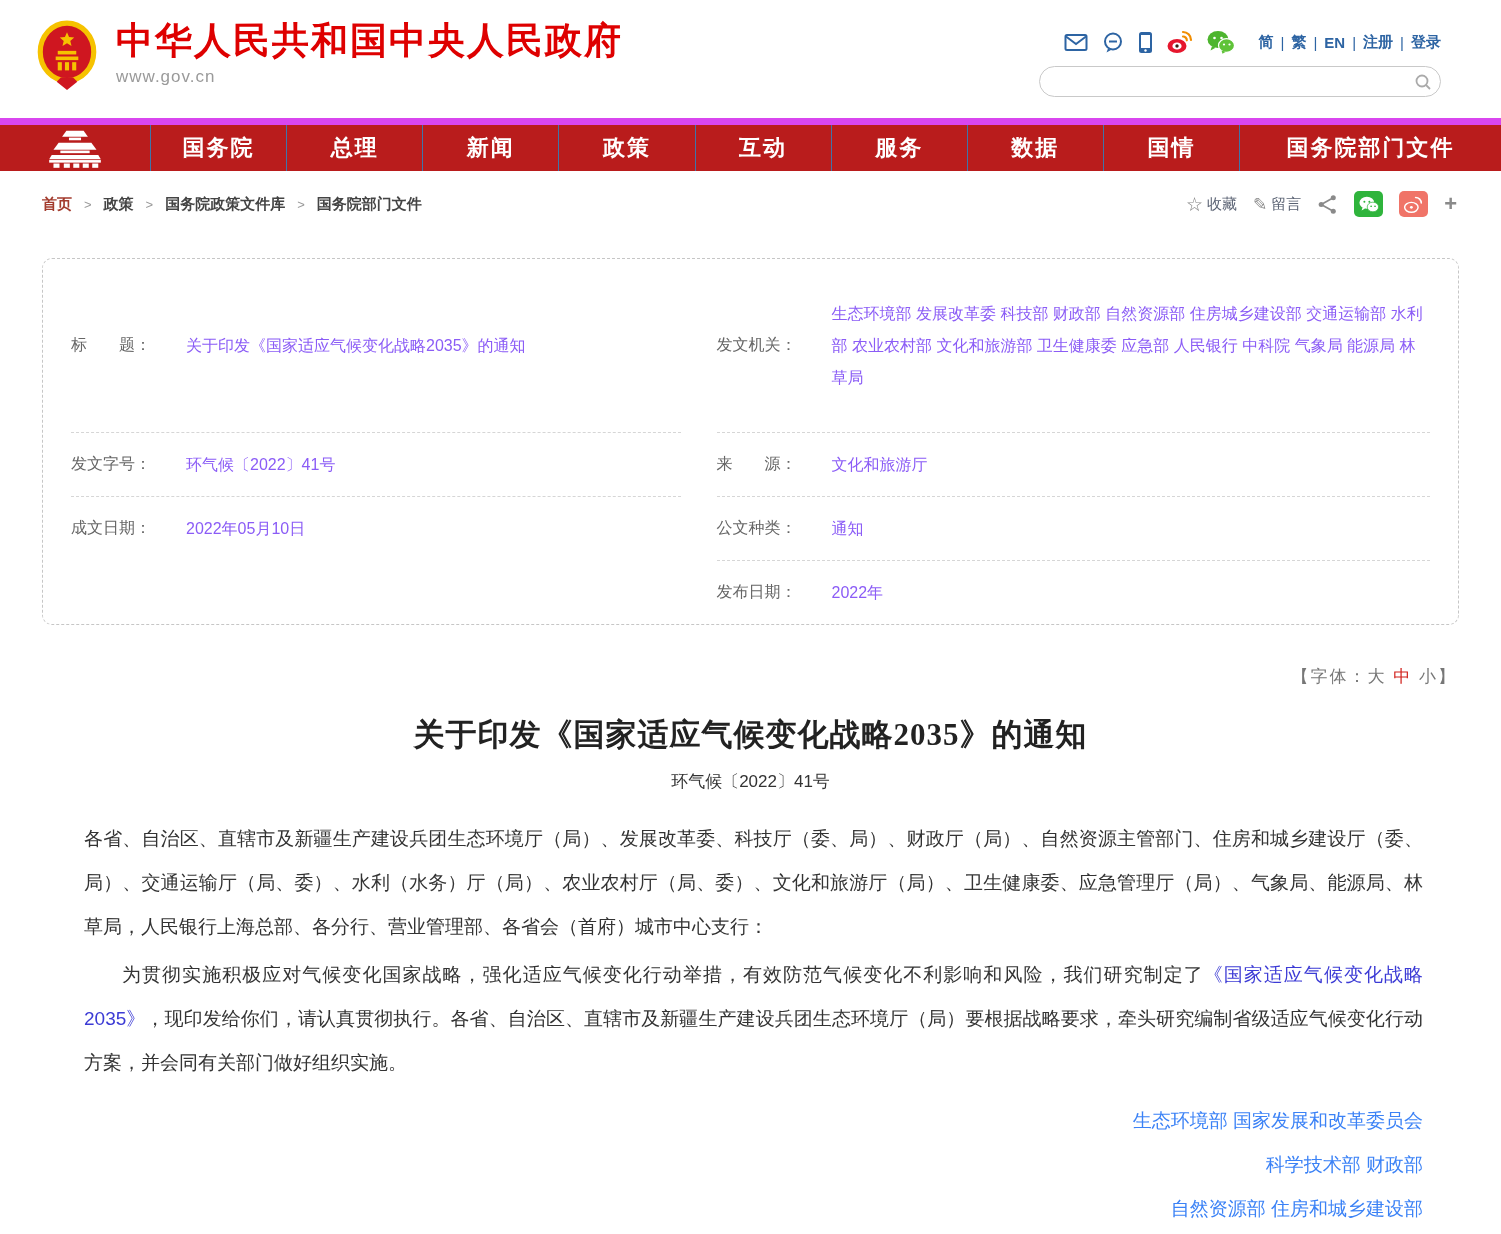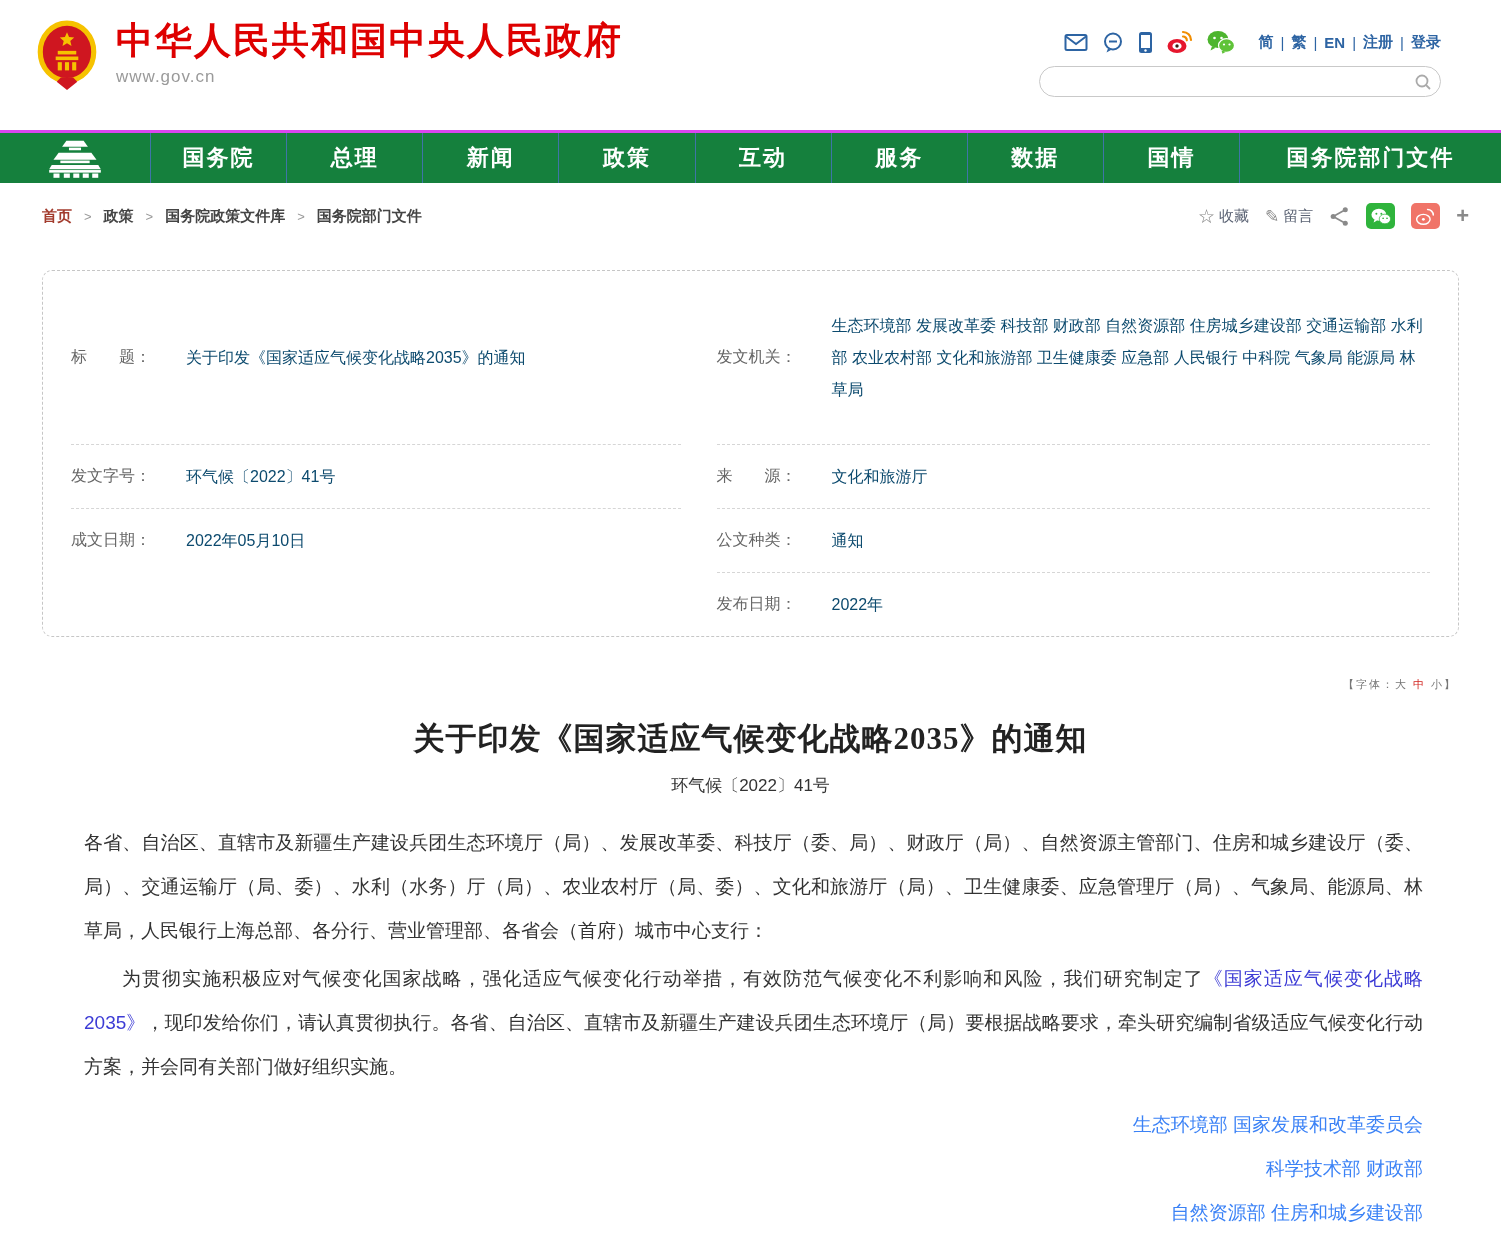--- a/index.html
+++ b/index.html
@@ -17,28 +17,28 @@
   .hr-icons { display:flex; align-items:center; justify-content:flex-end; gap:14px; }
   .hr-links { display:inline-flex; align-items:center; gap:7px; margin-left:10px;
               color:#2d64a3; font-size:15px; font-weight:bold; }
   .hr-links .sep { color:#2d64a3; font-weight:normal; }
   .hr-links span[data-interactable="true"] { cursor:pointer; }
   .search-box { margin-top:12px; width:402px; height:31px; border:1px solid #c9c9c9; border-radius:16px;
                 display:flex; align-items:center; justify-content:flex-end; padding:0 8px; background:#fff; }
   .search-input { border:none; outline:none; flex:1; height:24px; font-size:14px; background:transparent; }
 
   
-  .navbar { height:53px; background:#15803d; border-top:3px solid #d946ef; display:flex; align-items:stretch;margin-top:12px; }
+  .navbar { height:53px; background:#b91c1c; border-top:7px solid #d946ef; display:flex; align-items:stretch; }
   .nav-home { width:150px; display:flex; align-items:center; justify-content:center; }
   .nav-item { display:flex; align-items:center; justify-content:center; color:#fff; font-size:22px;
               font-weight:bold; letter-spacing:2px; border-left:1px solid #3f74a8; flex:1 1 124px; cursor:pointer; }
   .nav-item.wide { flex:0 0 262px; }
 
   
-  .crumb-row { margin:16px 32px 0 42px; display:flex; align-items:center; justify-content:space-between; height:34px; }
+  .crumb-row { margin:16px 44px 0 42px; display:flex; align-items:center; justify-content:space-between; height:34px; }
   .crumbs { display:flex; align-items:center; gap:12px; font-size:15px; font-weight:600; color:#444; }
   .crumbs .home { color:#a33c2e; }
   .crumbs .gt { color:#999; font-weight:normal; font-size:13px; }
   .crumb-tools { display:flex; align-items:center; gap:16px; color:#5a6273; font-size:15px; }
   .tool { display:flex; align-items:center; gap:4px; cursor:pointer; }
   .glyph { color:#8a8a8a; font-size:17px; }
   .badge { width:29px; height:26px; border-radius:5px; display:flex; align-items:center; justify-content:center; }
   .badge.wechat { background:#2fb43c; }
   .badge.weibo { background:#f07468; }
   .plus { color:#8a8a8a; font-size:22px; font-weight:bold; cursor:pointer; }
@@ -46,24 +46,24 @@
   
   .meta-box { margin:37px 42px 0 42px; border:1px dashed #c6c6c6; border-radius:10px;
               padding:0 28px; display:flex; }
   .meta-col { display:flex; flex-direction:column; }
   .meta-col.left { width:47.5%; padding-right:36px; }
   .meta-col.right { flex:1; }
   .meta-row { display:flex; align-items:center; border-top:1px dashed #d6d6d6; min-height:64px; }
   .meta-col .meta-row:first-child { border-top:none; }
   .meta-row.tall { min-height:173px; }
   .meta-label { color:#666; font-size:16px; flex:0 0 115px; }
-  .meta-value { color:#0c4a6e; font-size:16px; line-height:32px; }
-
-  
-  .font-selector { margin:40px 44px 0 0; text-align:right; font-size:11px; color:#777; letter-spacing:2px; }
+  .meta-value { color:#8b5cf6; font-size:16px; line-height:32px; }
+
+  
+  .font-selector { margin:40px 44px 0 0; text-align:right; font-size:17px; color:#777; letter-spacing:2px; }
   .font-selector .red { color:#d2241f; }
   .font-selector span[data-interactable="true"] { cursor:pointer; }
 
   
   .article-title { margin-top:26px; text-align:center; font-size:31px; font-weight:bold; color:#222;
                    font-family:"Liberation Serif", serif; letter-spacing:1px; }
   .doc-number { margin-top:14px; text-align:center; font-size:17px; color:#333; }
   .body-text { margin:24px 78px 0 84px; font-size:19px; color:#333; line-height:44px; text-align:justify; }
   .body-text p + p { margin-top:4px; }
   .body-text .indent { text-indent:2em; }

